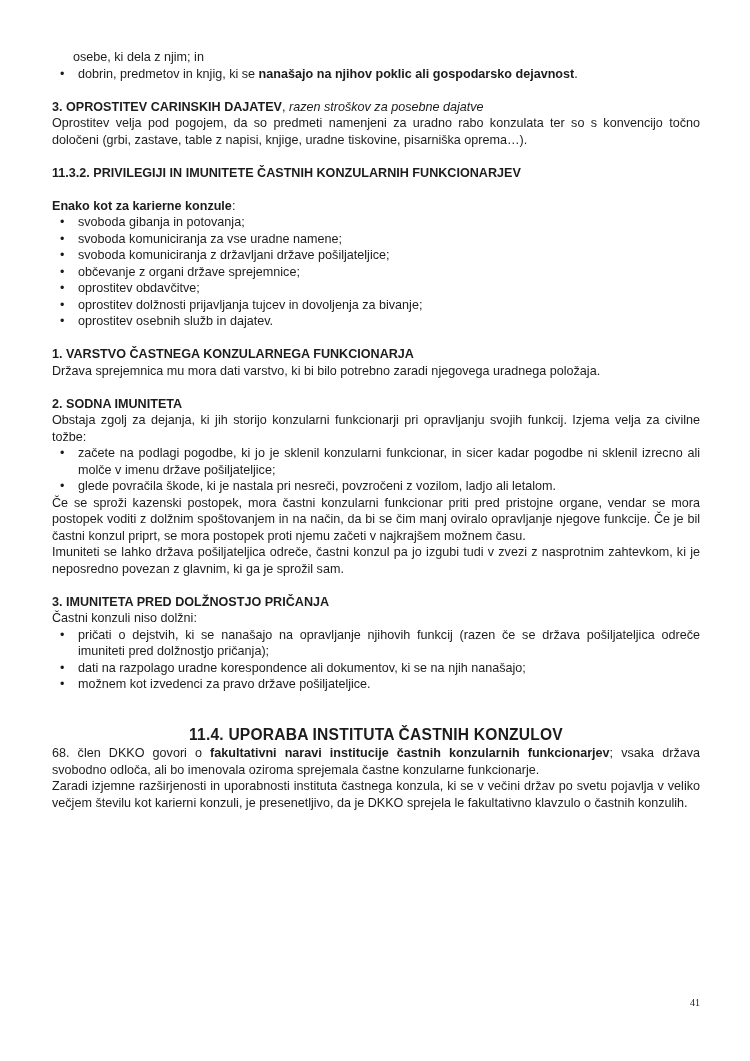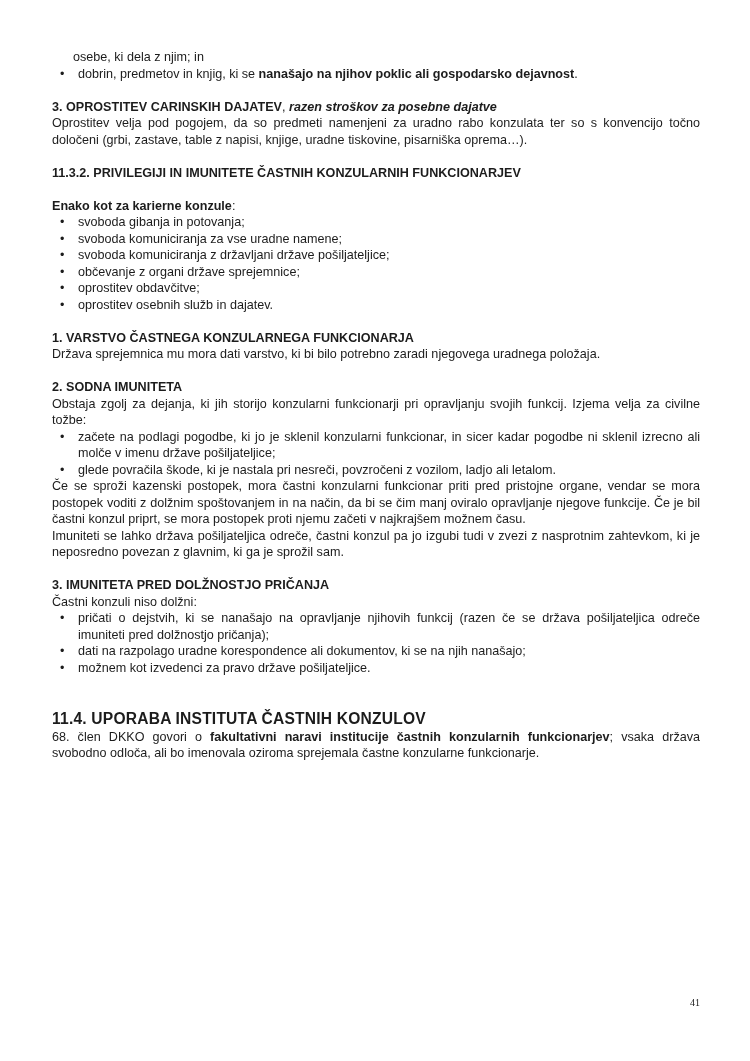--- a/index.html
+++ b/index.html
@@ -21,26 +21,26 @@
     left: 52px;
     top: 49px;
     width: 648px;
   }
   p { text-align: justify; }
   .heading { font-weight: bold; text-align: left; }
   .h-big {
     font-size: 15.6px;
     line-height: 21px;
     font-weight: bold;
-    text-align: left;
+    text-align: center;
     margin-top: 15px;
     letter-spacing: 0.2px;
   }
   .b { font-weight: bold; }
-  .it { font-style: italic; font-weight: bold; }
+  .it { font-style: italic; font-weight: normal; }
   .plain { font-weight: normal; }
   .gap { height: 16.5px; }
   ul.blist { list-style: none; }
   ul.blist li {
     position: relative;
     padding-left: 26px;
     text-align: justify;
   }
   ul.blist li::before {
     content: "\2022";
@@ -91,20 +91,21 @@
 
     <p>
       <span class="b">Enako kot za karierne konzule</span><span>:</span>
     </p>
     <ul class="blist">
       <li>svoboda gibanja in potovanja;</li>
       <li>svoboda komuniciranja za vse uradne namene;</li>
       <li>svoboda komuniciranja z državljani države pošiljateljice;</li>
       <li>občevanje z organi države sprejemnice;</li>
       <li>oprostitev obdavčitve;</li>
+      <li>oprostitev dolžnosti prijavljanja tujcev in dovoljenja za bivanje;</li>
       <li>oprostitev osebnih služb in dajatev.</li>
     </ul>
 
     <div class="gap"></div>
 
     <p class="heading">1. VARSTVO ČASTNEGA KONZULARNEGA FUNKCIONARJA</p>
     <p>Država sprejemnica mu mora dati varstvo, ki bi bilo potrebno zaradi njegovega uradnega položaja.</p>
 
     <div class="gap"></div>
 
@@ -126,17 +127,18 @@
       <li>dati na razpolago uradne korespondence ali dokumentov, ki se na njih nanašajo;</li>
       <li>možnem kot izvedenci za pravo države pošiljateljice.</li>
     </ul>
 
     <div class="gap"></div>
 
     <p class="h-big">11.4. UPORABA INSTITUTA ČASTNIH KONZULOV</p>
     <p>
       <span>68. člen DKKO govori o </span><span class="b">fakultativni naravi institucije častnih konzularnih funkcionarjev</span><span>; vsaka država svobodno odloča, ali bo imenovala oziroma sprejemala častne konzularne funkcionarje.</span>
     </p>
+    <p>Zaradi izjemne razširjenosti in uporabnosti instituta častnega konzula, ki se v večini držav po svetu pojavlja v veliko večjem številu kot karierni konzuli, je presenetljivo, da je DKKO sprejela le fakultativno klavzulo o častnih konzulih.</p>
 
   </div>
 
   <div class="page-number">41</div>
 </div>
 
 </body></html>

